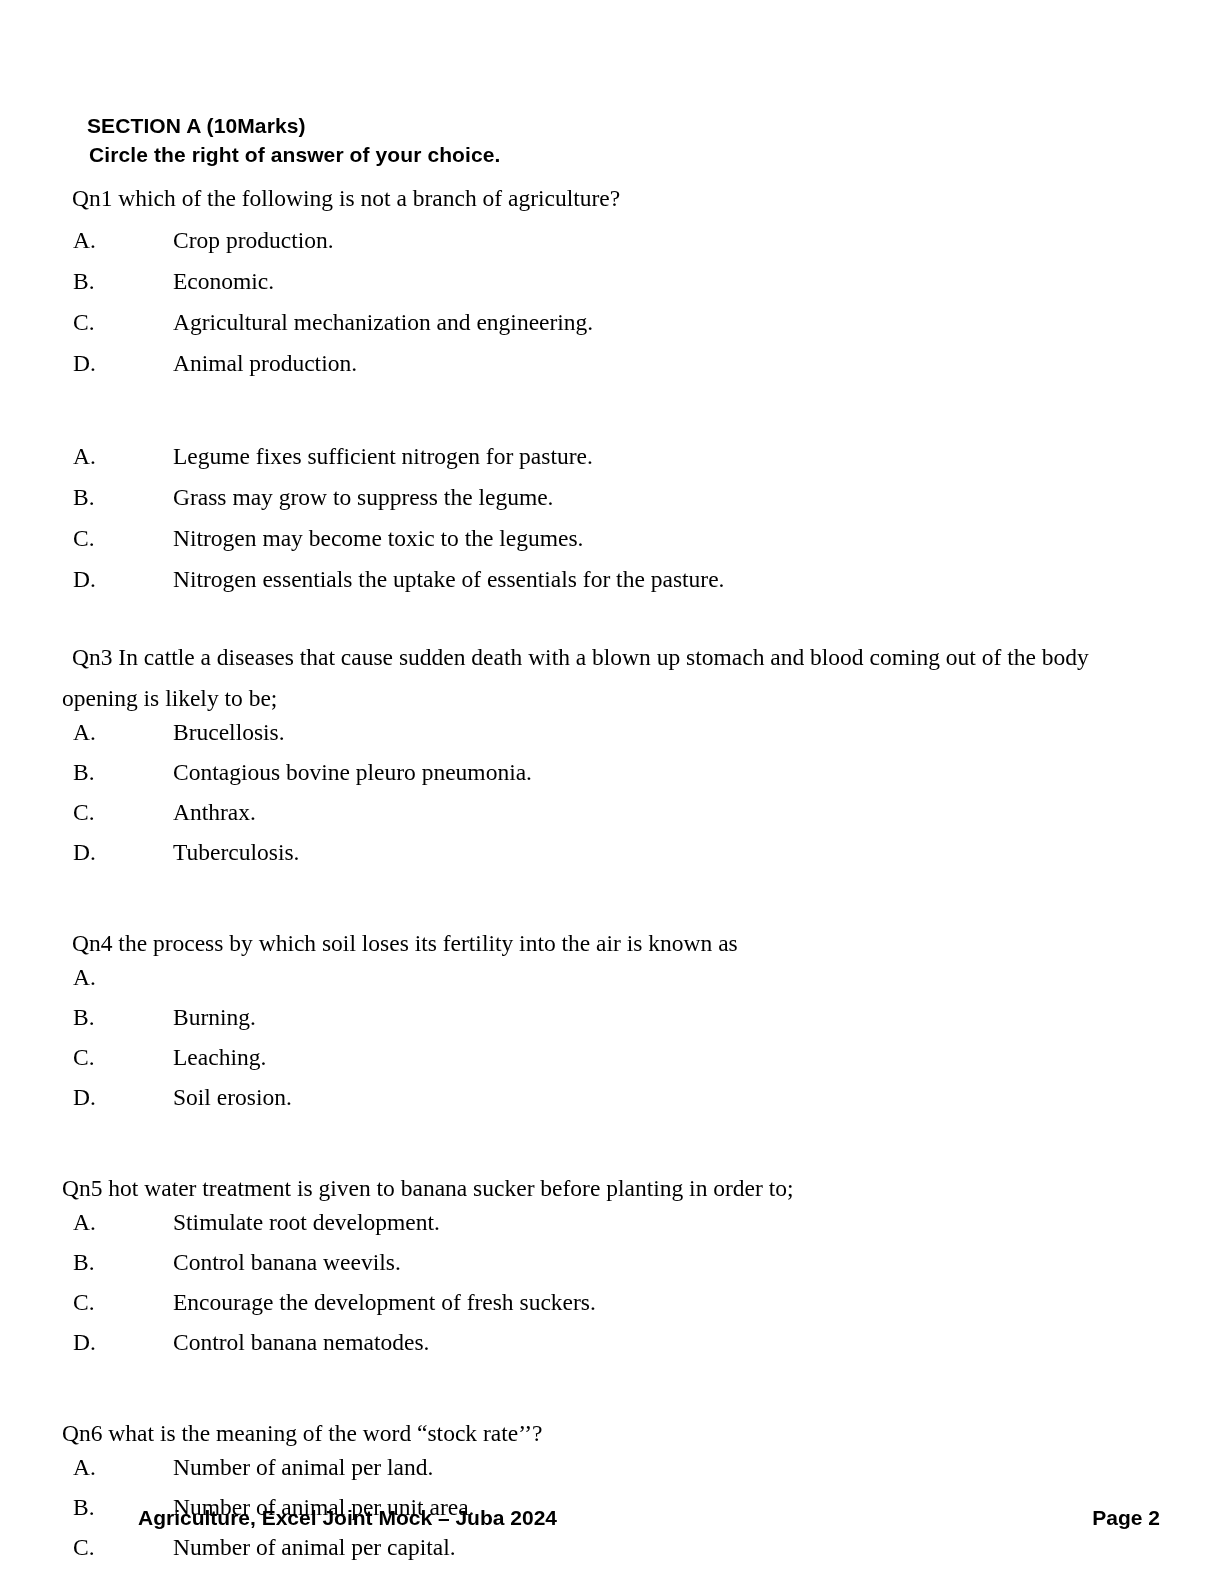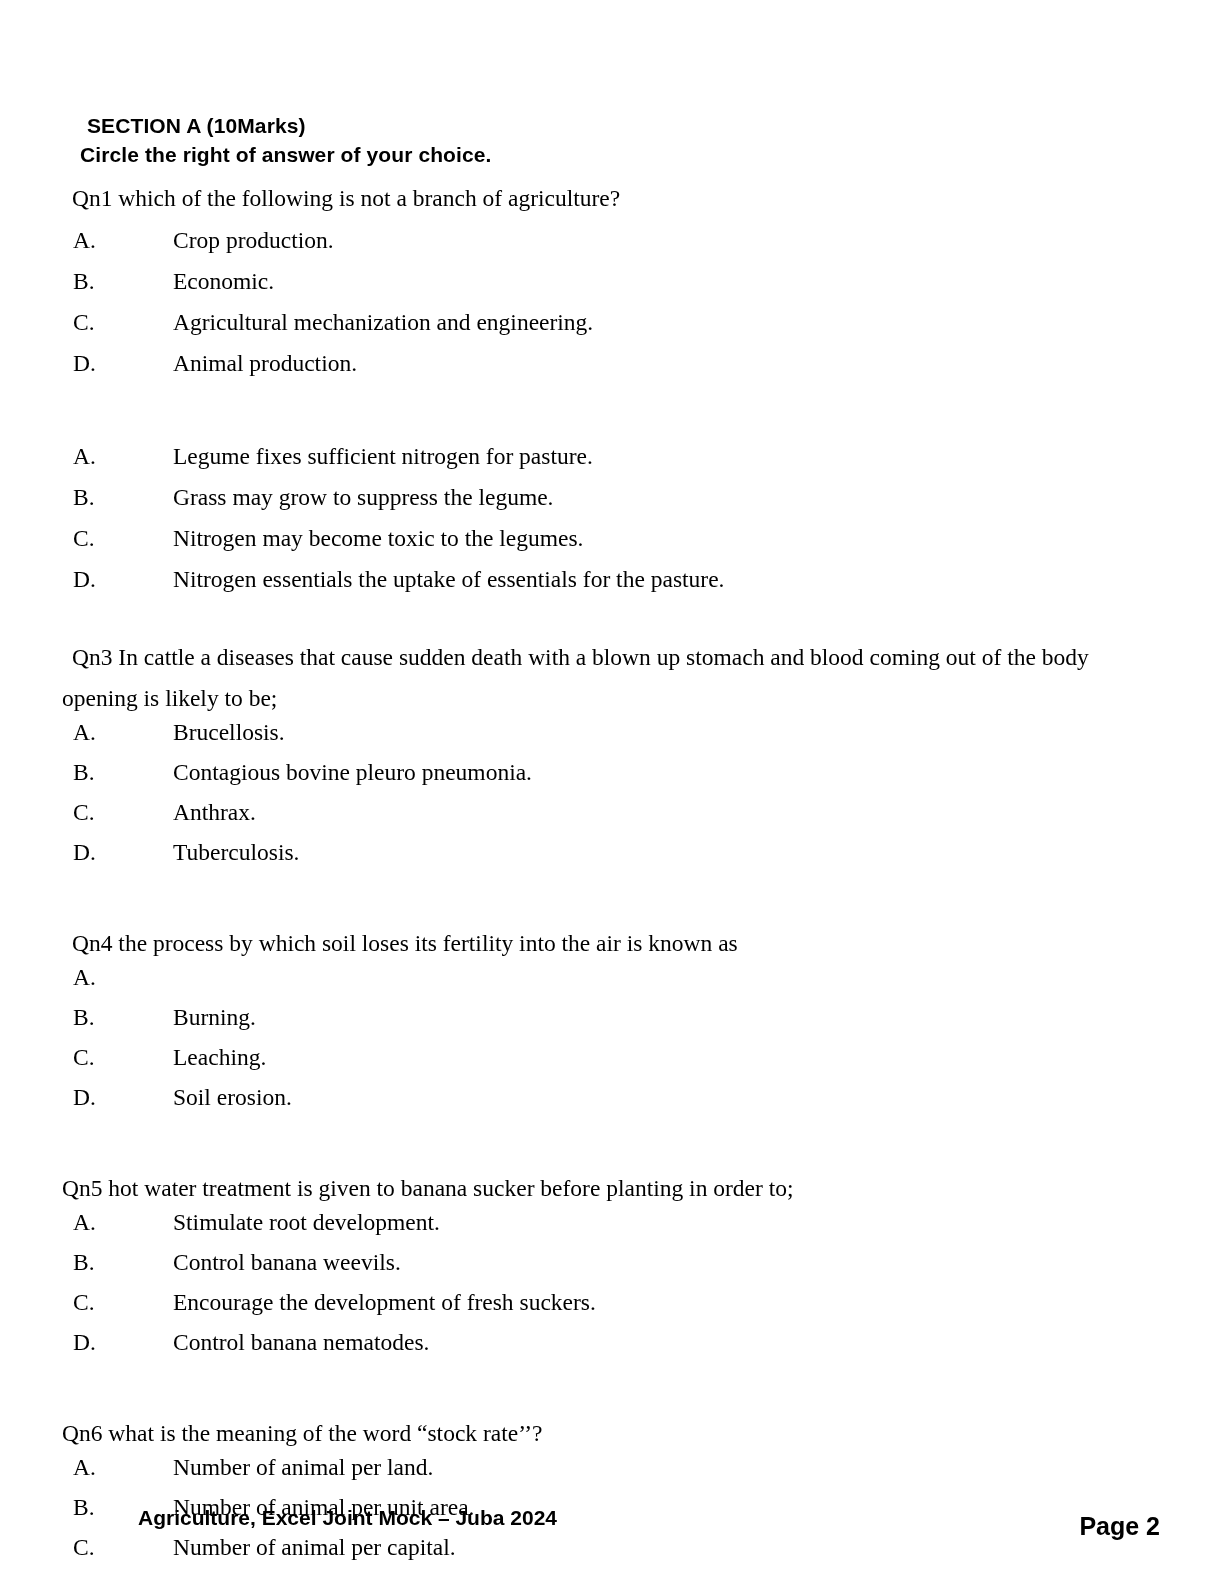--- a/index.html
+++ b/index.html
@@ -41,21 +41,21 @@
     letter-spacing: 0.1px;
     margin-left: 15px;
     white-space: pre;
   }
   .instruction {
     font-family: "Liberation Sans", "DejaVu Sans", sans-serif;
     font-weight: bold;
     font-size: 21px;
     line-height: 30px;
     letter-spacing: 0.1px;
-    margin-left: 8px;
+    margin-left: 17px;
     white-space: pre;
   }
 
   
   .questions {
     position: absolute;
     left: 62px;
     top: 178px;
     width: 1100px;
   }
@@ -123,24 +123,24 @@
     top: 0;
     font-family: "Liberation Sans", "DejaVu Sans", sans-serif;
     font-weight: bold;
     font-size: 21px;
     line-height: 28px;
     white-space: pre;
   }
   .footer-right {
     position: absolute;
     right: 64px;
-    top: 8px;
+    top: 0;
     font-family: "Liberation Sans", "DejaVu Sans", sans-serif;
     font-weight: bold;
-    font-size: 25px;
+    font-size: 21px;
     line-height: 28px;
     white-space: pre;
   }
 </style>
 </head>
 <body>
 
 <div class="page">
 
   <div class="heading-block">

